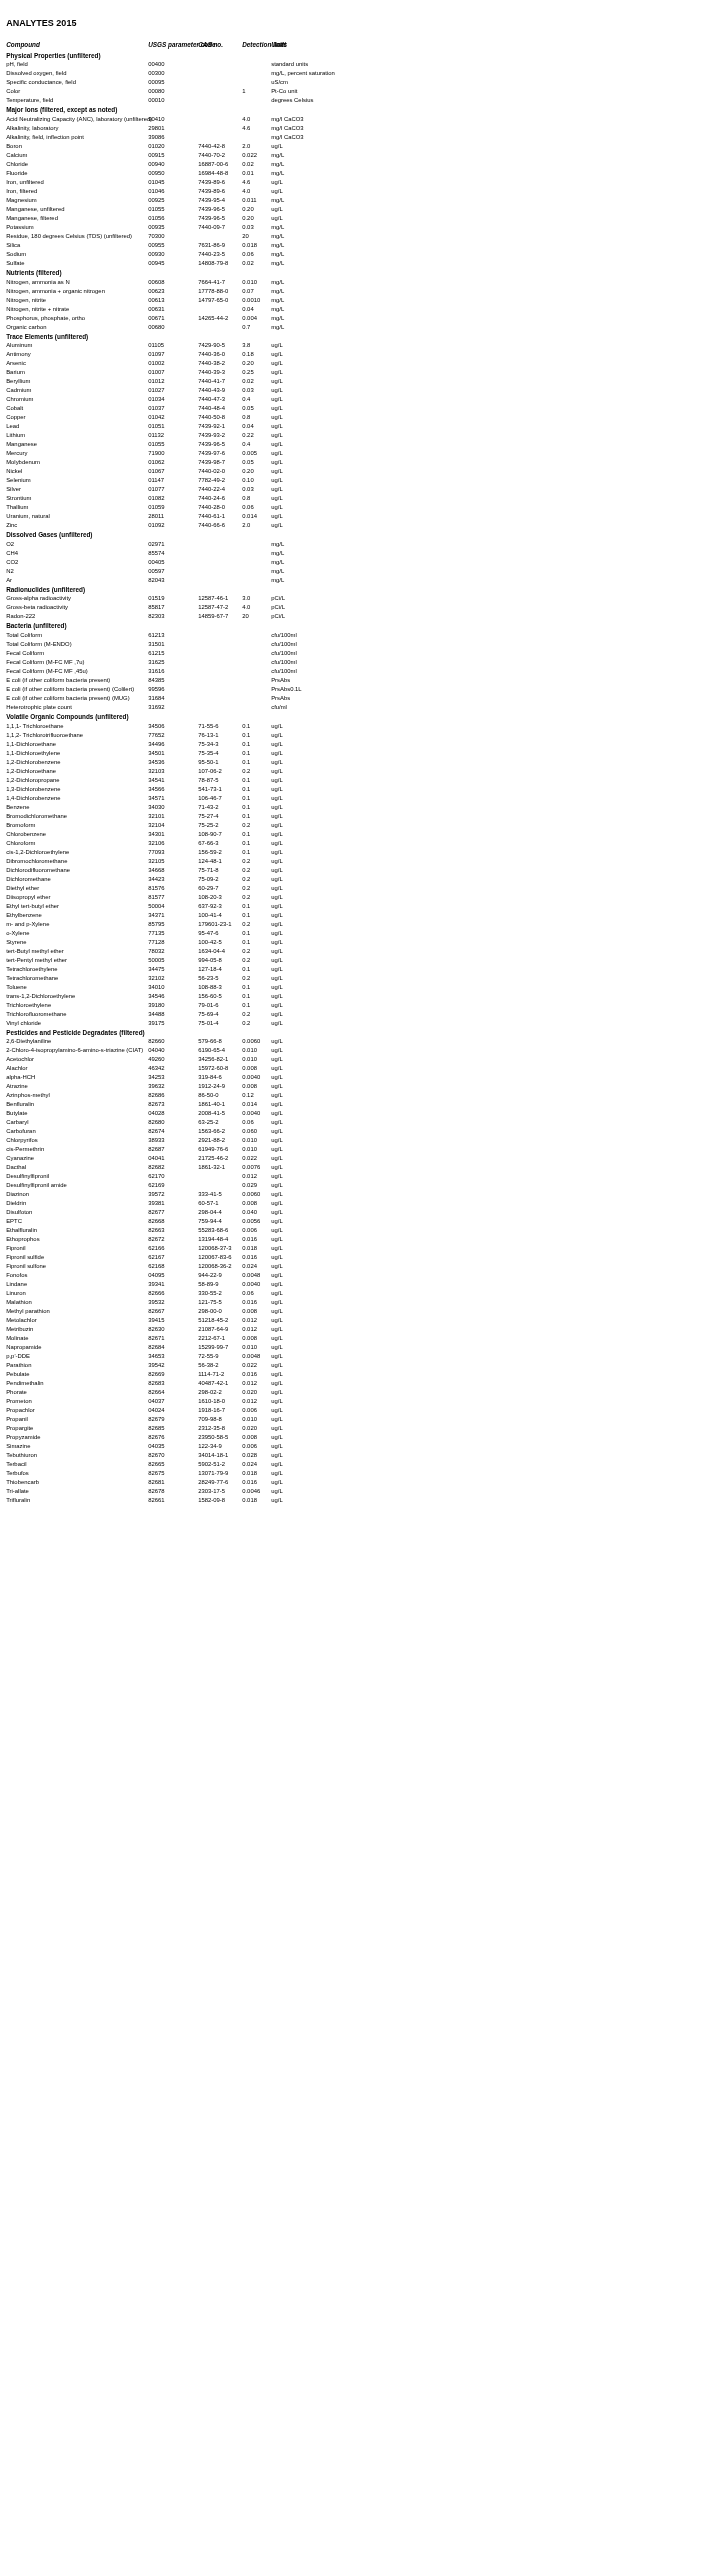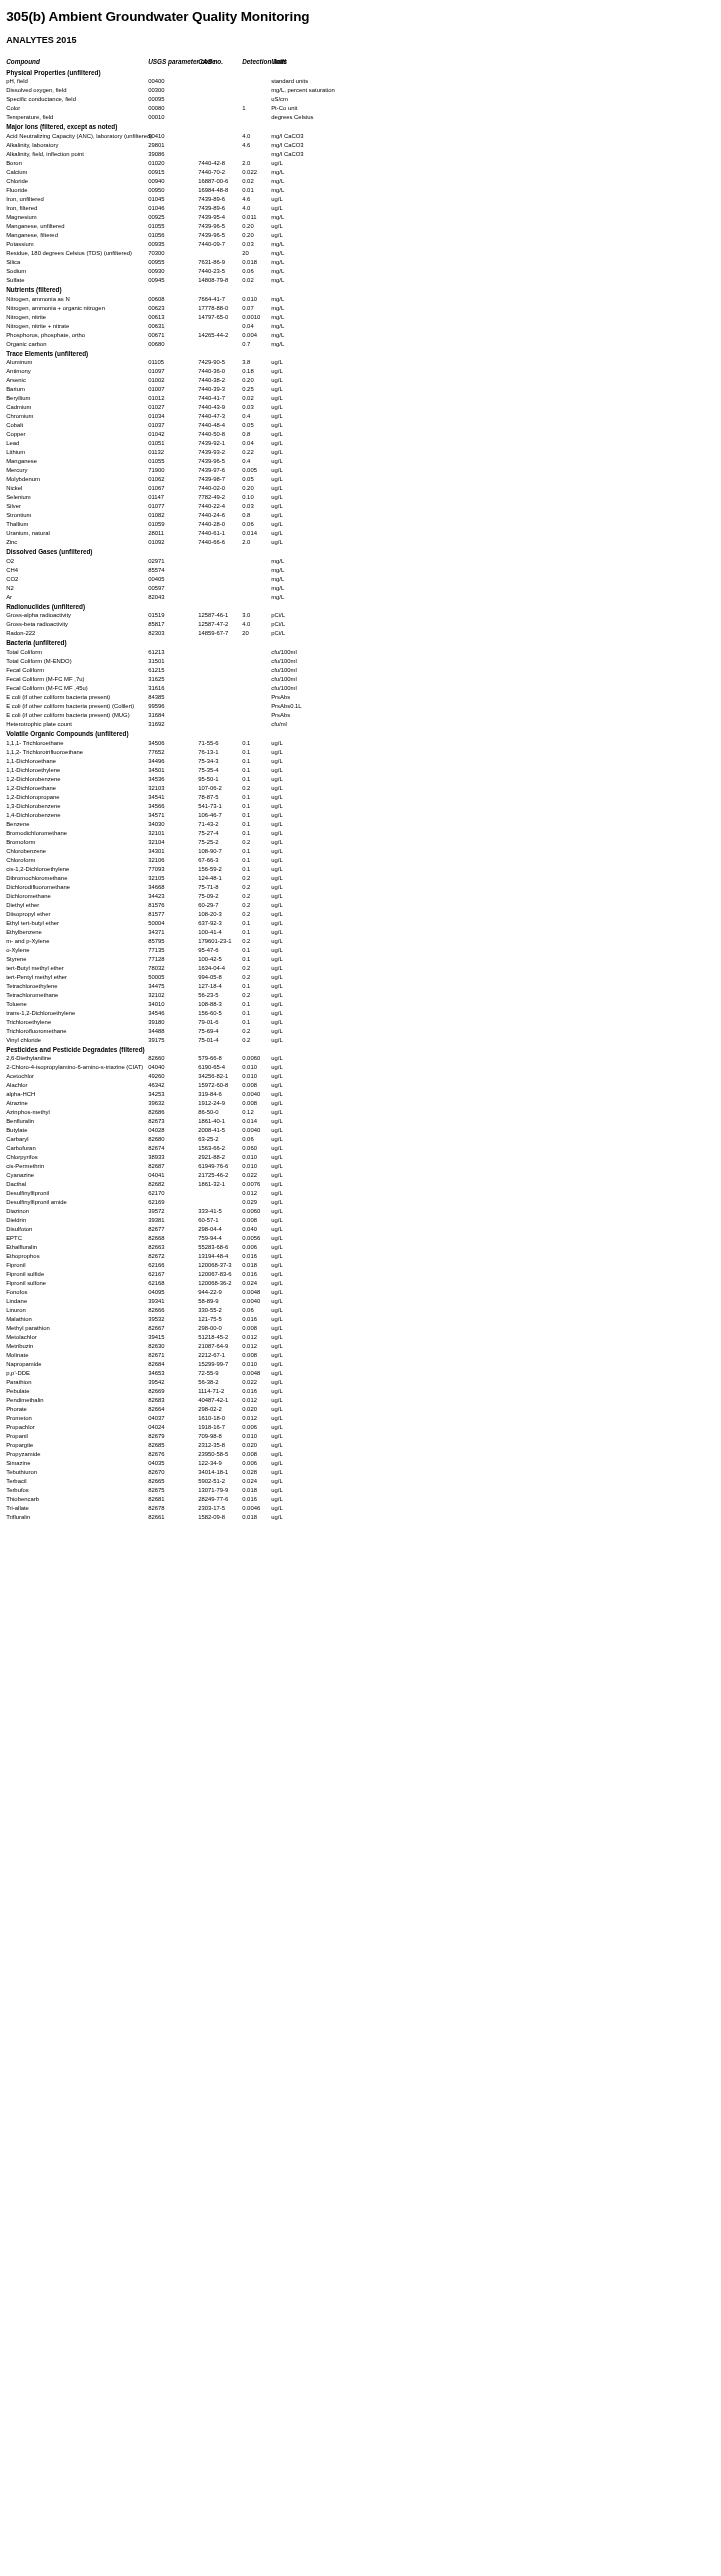--- a/index.html
+++ b/index.html
@@ -71,21 +71,20 @@
   tr.data-row td.compound { }
   td.code, td.dl { }
   td.cas { }
   td.units { }
 </style>
 </head>
 <body>
 
 <div class="page">
 
-  <h1 class="doc-title">305(b) Ambient Groundwater Quality Monitoring</h1>
 
   <h2 class="doc-subtitle">ANALYTES 2015</h2>
 
   <table class="analytes">
     <colgroup>
       <col class="c-compound">
       <col class="c-code">
       <col class="c-cas">
       <col class="c-dl">
       <col class="c-units">

